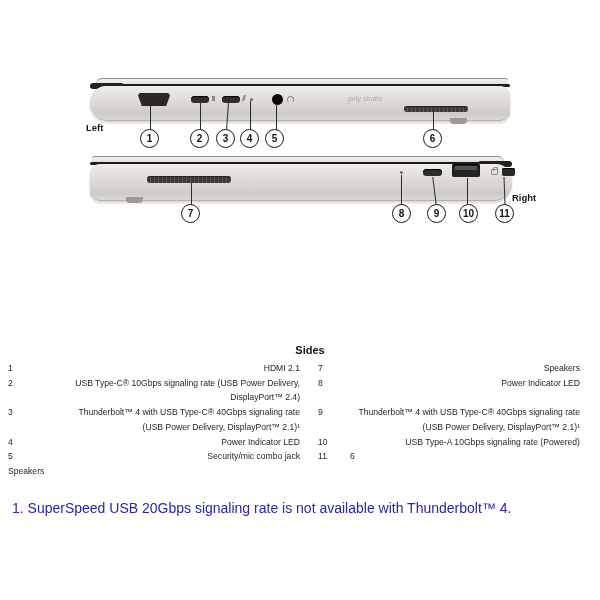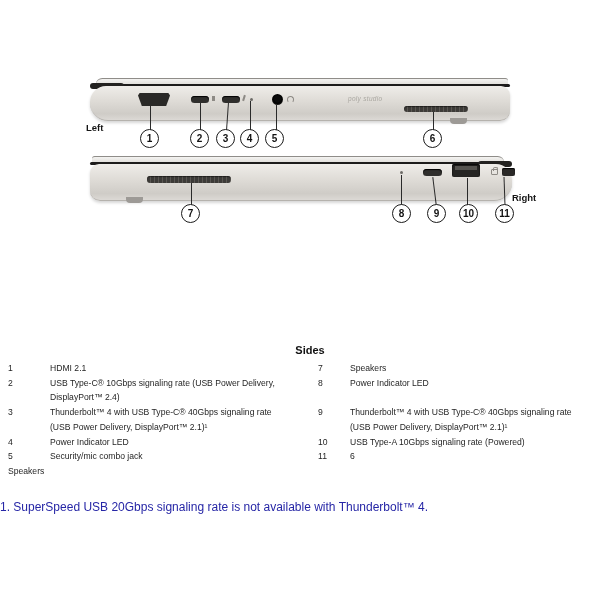--- a/index.html
+++ b/index.html
@@ -79,22 +79,22 @@
   .ld7{left:191px;top:183px;height:22px;} .ld8{left:401px;top:175px;height:30px;}
   .ld9{left:434px;top:177px;height:28px;transform:rotate(-7deg);}
   .ld10{left:467px;top:178px;height:27px;}
   .ld11{left:504px;top:177px;height:28px;transform:rotate(-2deg);}
 
   
   .heading{left:0;top:344px;width:620px;text-align:center;font-size:11px;font-weight:bold;color:#111;}
   .legend{left:8px;top:361px;width:590px;display:grid;
     grid-template-columns:42px 268px 32px 248px;
     font-size:8.6px;line-height:14.7px;color:#1f1f1f;}
-  .legend .desc{white-space:pre-line;padding-right:18px;}
-  .footnote{left:0;top:500px;font-size:12px;color:#2626a6;}
+  .legend .desc{white-space:pre-line;padding-right:18px;text-align:right;}
+  .footnote{left:12px;top:500px;font-size:14px;color:#2626a6;}
 </style>
 </head>
 <body>
 
 <div class="abs lidA"></div>
 <div class="abs gapA"></div>
 <div class="abs hingeA"></div>
 <div class="abs bodyA"></div>
 <div class="abs hdmi"></div>
 <div class="abs usbc usbc2"></div>

